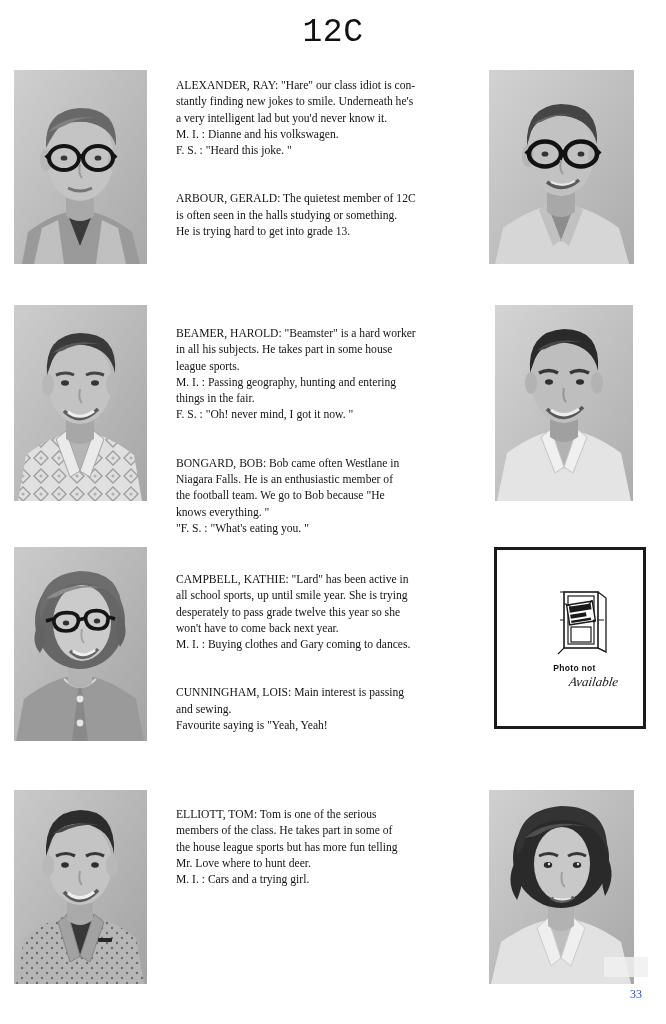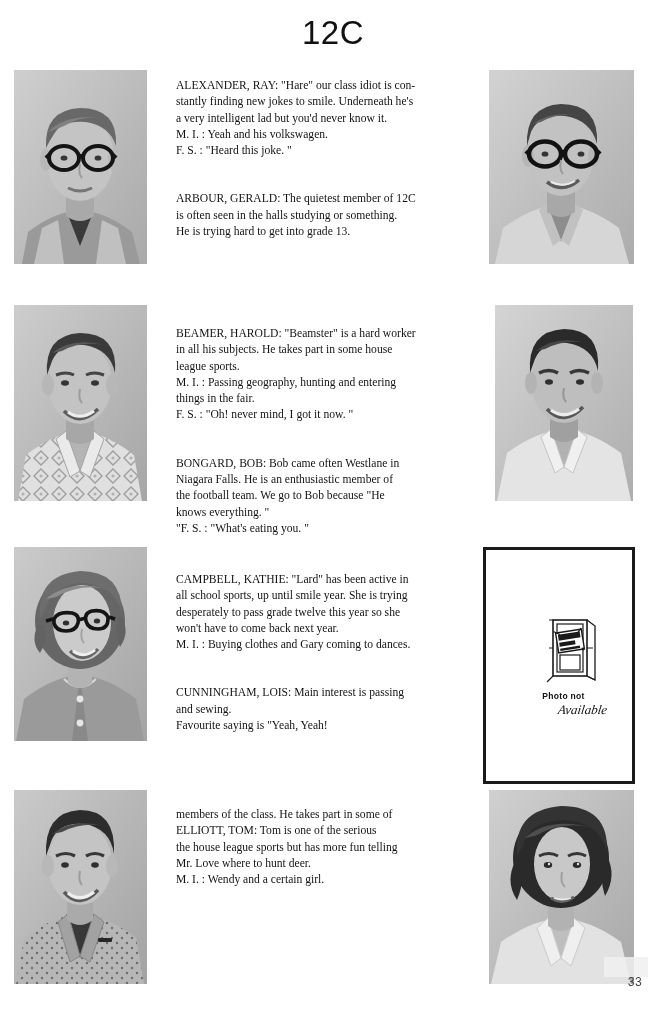--- a/index.html
+++ b/index.html
@@ -20,21 +20,21 @@
     background: #ffffff;
   }
 
   
   .page-title {
     position: absolute;
     top: 14px;
     left: 0;
     width: 666px;
     text-align: center;
-    font-family: Liberation Sans, sans-serif;
+    font-family: Liberation Mono, monospace;
     font-size: 33px;
     font-weight: 400;
     letter-spacing: 0.5px;
     color: #111;
   }
 
   
   .photo {
     position: absolute;
     overflow: hidden;
@@ -85,24 +85,24 @@
     color: #111;
     margin-top: 1px;
     margin-left: 22px;
     transform: skewX(-8deg);
   }
 
   
   .page-number {
     position: absolute;
     right: 24px;
-    bottom: 34px;
-    font-family: Liberation Mono, monospace;
+    bottom: 22px;
+    font-family: Liberation Serif, serif;
     font-size: 12px;
-    color: #404040;
+    color: #1d4ed8;
   }
 
   
   .scan-smudge {
     position: absolute;
     right: 18px;
     bottom: 47px;
     width: 44px;
     height: 20px;
     background: #f0f0f0;
@@ -156,21 +156,21 @@
 
       <path d="M54 118 Q66 124 78 118" stroke="#8d6f63" stroke-width="3" fill="none"></path>
     </svg>
   </div>
 
   <div class="entry-col" style="top:78px;">
     <div class="bio">
       <p>ALEXANDER, RAY:  "Hare" our class idiot is con-</p>
       <p>stantly finding new jokes to smile.   Underneath he's</p>
       <p>a very intelligent lad but you'd never know it.</p>
-      <p>M. I. :  Yeah and his volkswagen.</p>
+      <p>M. I. :  Dianne and his volkswagen.</p>
       <p>F. S. :  "Heard this joke. "</p>
     </div>
     <div class="bio">
       <p>ARBOUR, GERALD:  The quietest member of 12C</p>
       <p>is often seen in the halls studying or something.</p>
       <p>He is trying hard to get into grade 13.</p>
     </div>
   </div>
 
   <div class="photo" style="left:489px; top:70px; width:145px; height:194px;">
@@ -360,21 +360,21 @@
       <p>won't have to come back next year.</p>
       <p>M. I. :  Buying clothes and Gary coming to dances.</p>
     </div>
     <div class="bio">
       <p>CUNNINGHAM, LOIS:  Main interest is passing</p>
       <p>and sewing.</p>
       <p>Favourite saying is "Yeah, Yeah!</p>
     </div>
   </div>
 
-  <div class="na-box" style="left:483px; top:547px; width:152px; height:237px;padding-left:25px;">
+  <div class="na-box" style="left:494px; top:547px; width:152px; height:182px;padding-left:25px;">
     <div class="na-art">
       <svg viewBox="0 0 66 74">
 
         <rect x="14" y="6" width="34" height="56" fill="none" stroke="#1a1a1a" stroke-width="1.6"></rect>
         <rect x="18" y="10" width="26" height="48" fill="none" stroke="#1a1a1a" stroke-width="1.2"></rect>
 
         <path d="M48 6 L56 12 L56 66 L48 62" fill="none" stroke="#1a1a1a" stroke-width="1.3"></path>
         <path d="M14 62 L8 68 M48 62 L56 66" stroke="#1a1a1a" stroke-width="1.1" fill="none"></path>
         <path d="M10 6 L14 6 M10 34 L14 34 M48 34 L54 34" stroke="#1a1a1a" stroke-width="1.1"></path>
 
@@ -431,25 +431,25 @@
       <ellipse cx="81" cy="75" rx="3.8" ry="2.7" fill="#332e28"></ellipse>
       <path d="M66 81 Q64 91 68 95" stroke="#a89a8b" stroke-width="2" fill="none"></path>
 
       <path d="M50 102 Q66 120 84 100" stroke="#6d5549" stroke-width="3.5" fill="none"></path>
       <path d="M54 103 Q66 113 80 102" stroke="#f0eee6" stroke-width="3.4" fill="none"></path>
     </svg>
   </div>
 
   <div class="entry-col" style="top:807px;">
     <div class="bio">
+      <p>ELLIOTT, TOM:  Tom is one of the serious</p>
       <p>members of the class.  He takes part in some of</p>
-      <p>ELLIOTT, TOM:  Tom is one of the serious</p>
       <p>the house league sports but has more fun telling</p>
       <p>Mr. Love where to hunt deer.</p>
-      <p>M. I. :  Wendy and a certain girl.</p>
+      <p>M. I. :  Cars and a trying girl.</p>
     </div>
   </div>
 
   <div class="photo" style="left:489px; top:790px; width:145px; height:194px;">
     <svg viewBox="0 0 145 194" preserveAspectRatio="none">
       <defs>
         <linearGradient id="bg7" x1="0" y1="0" x2="1" y2="1">
           <stop offset="0%" stop-color="#d0d0cb"></stop>
             <stop offset="100%" stop-color="#a8a8a3"></stop>
         </linearGradient>

